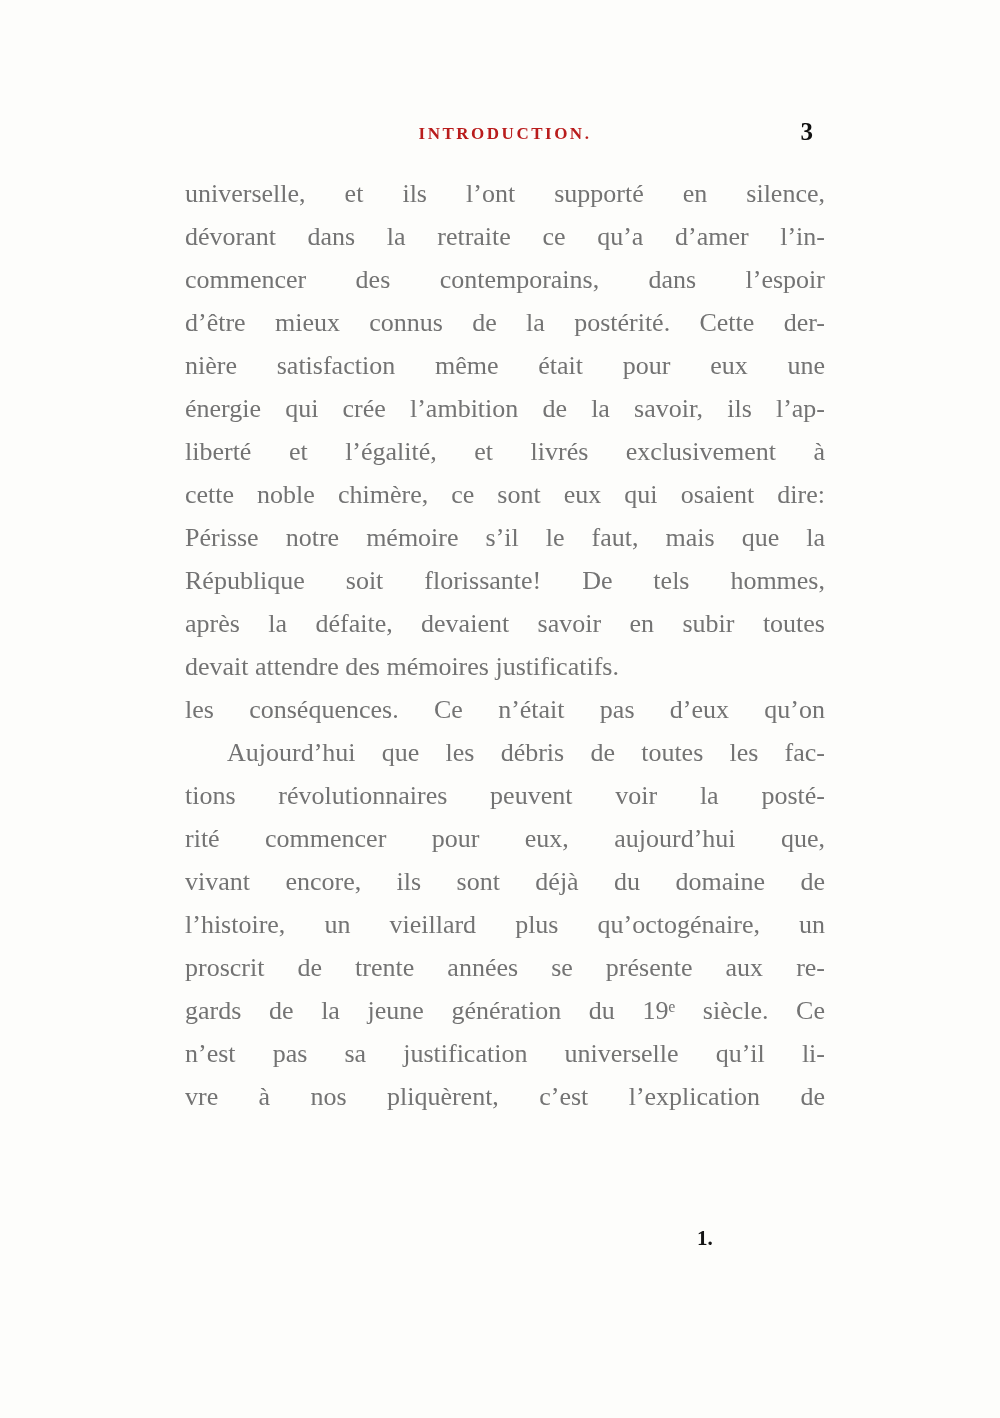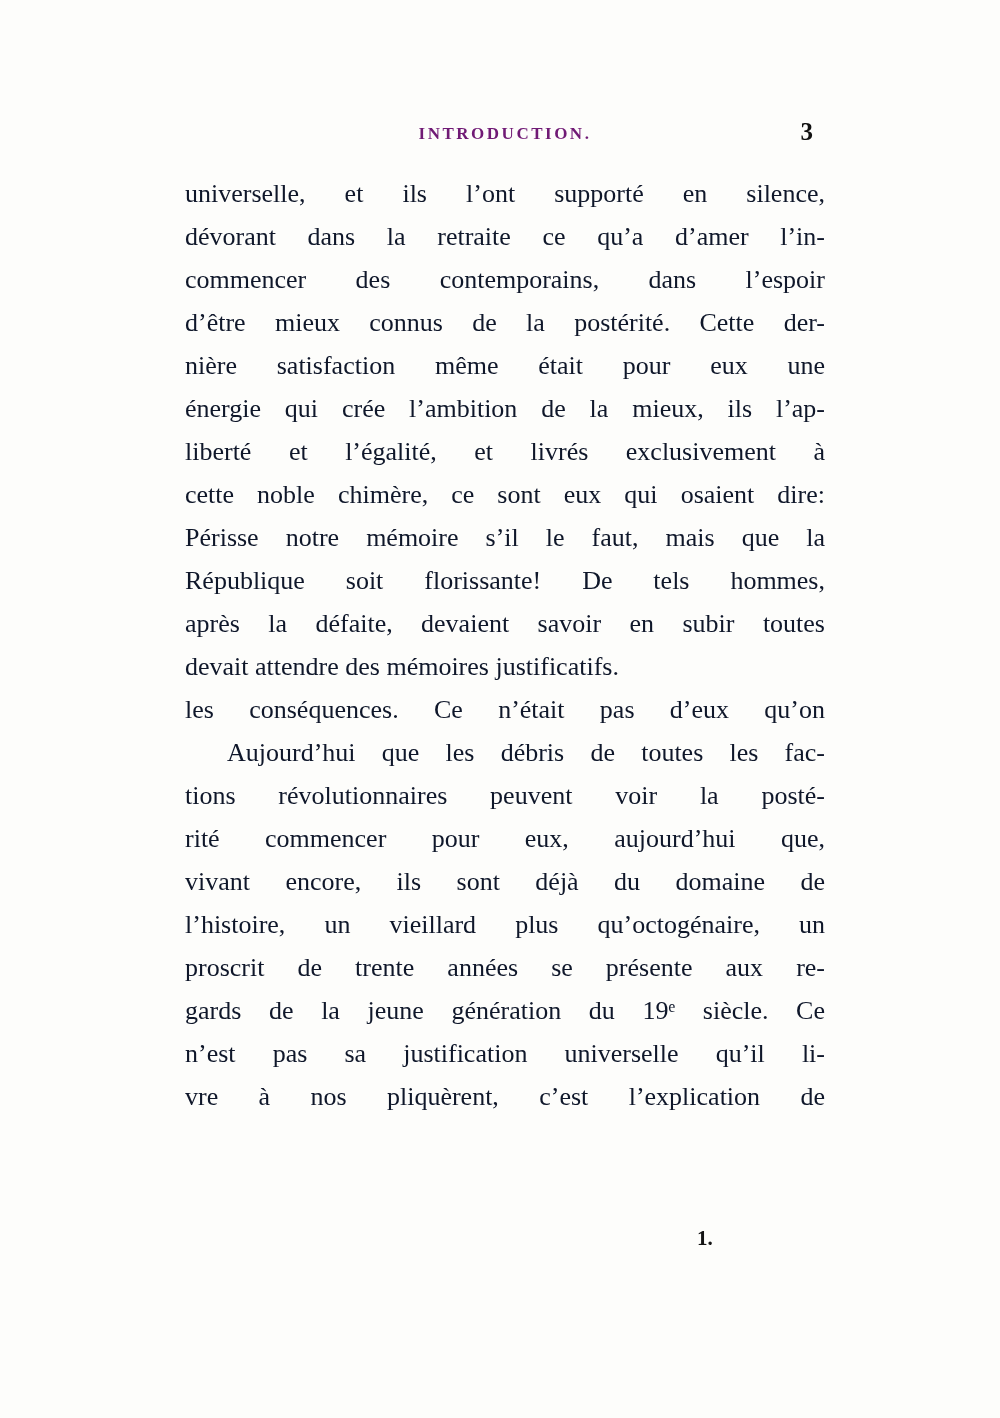--- a/index.html
+++ b/index.html
@@ -30,38 +30,38 @@
   }
   .header-title {
     position: absolute;
     left: 0;
     right: 0;
     top: 6px;
     text-align: center;
     font-size: 17px;
     font-weight: bold;
     letter-spacing: 2.5px;
-    color: #701a75;
+    color: #b91c1c;
   }
   .page-number {
     position: absolute;
     right: 12px;
     top: 0;
     font-size: 25px;
     font-weight: bold;
     color: #111;
   }
   .body-text {
     position: absolute;
     left: 0;
     top: 54px;
     width: 640px;
     font-size: 26px;
     line-height: 43px;
-    color: #0f172a;
+    color: #737373;
   }
   .line {
     text-align: justify;
     text-align-last: justify;
     -moz-text-align-last: justify;
     white-space: normal;
     height: 43px;
     overflow: visible;
   }
   .line.para-end {
@@ -90,21 +90,21 @@
       <div class="header-title">INTRODUCTION.</div>
       <div class="page-number">3</div>
     </div>
 
     <div class="body-text">
       <div class="line">universelle, et ils l’ont supporté en silence,</div>
       <div class="line">dévorant dans la retraite ce qu’a d’amer l’in-</div>
       <div class="line">commencer des contemporains, dans l’espoir</div>
       <div class="line">d’être mieux connus de la postérité. Cette der-</div>
       <div class="line">nière satisfaction même était pour eux une</div>
-      <div class="line">énergie qui crée l’ambition de la mieux, ils l’ap-</div>
+      <div class="line">énergie qui crée l’ambition de la savoir, ils l’ap-</div>
       <div class="line">liberté et l’égalité, et livrés exclusivement à</div>
       <div class="line">cette noble chimère, ce sont eux qui osaient dire:</div>
       <div class="line">Périsse notre mémoire s’il le faut, mais que la</div>
       <div class="line">République soit florissante! De tels hommes,</div>
       <div class="line">après la défaite, devaient savoir en subir toutes</div>
       <div class="line para-end">devait attendre des mémoires justificatifs.</div>
       <div class="line">les conséquences. Ce n’était pas d’eux qu’on</div>
       <div class="line indent">Aujourd’hui que les débris de toutes les fac-</div>
       <div class="line">tions révolutionnaires peuvent voir la posté-</div>
       <div class="line">rité commencer pour eux, aujourd’hui que,</div>

